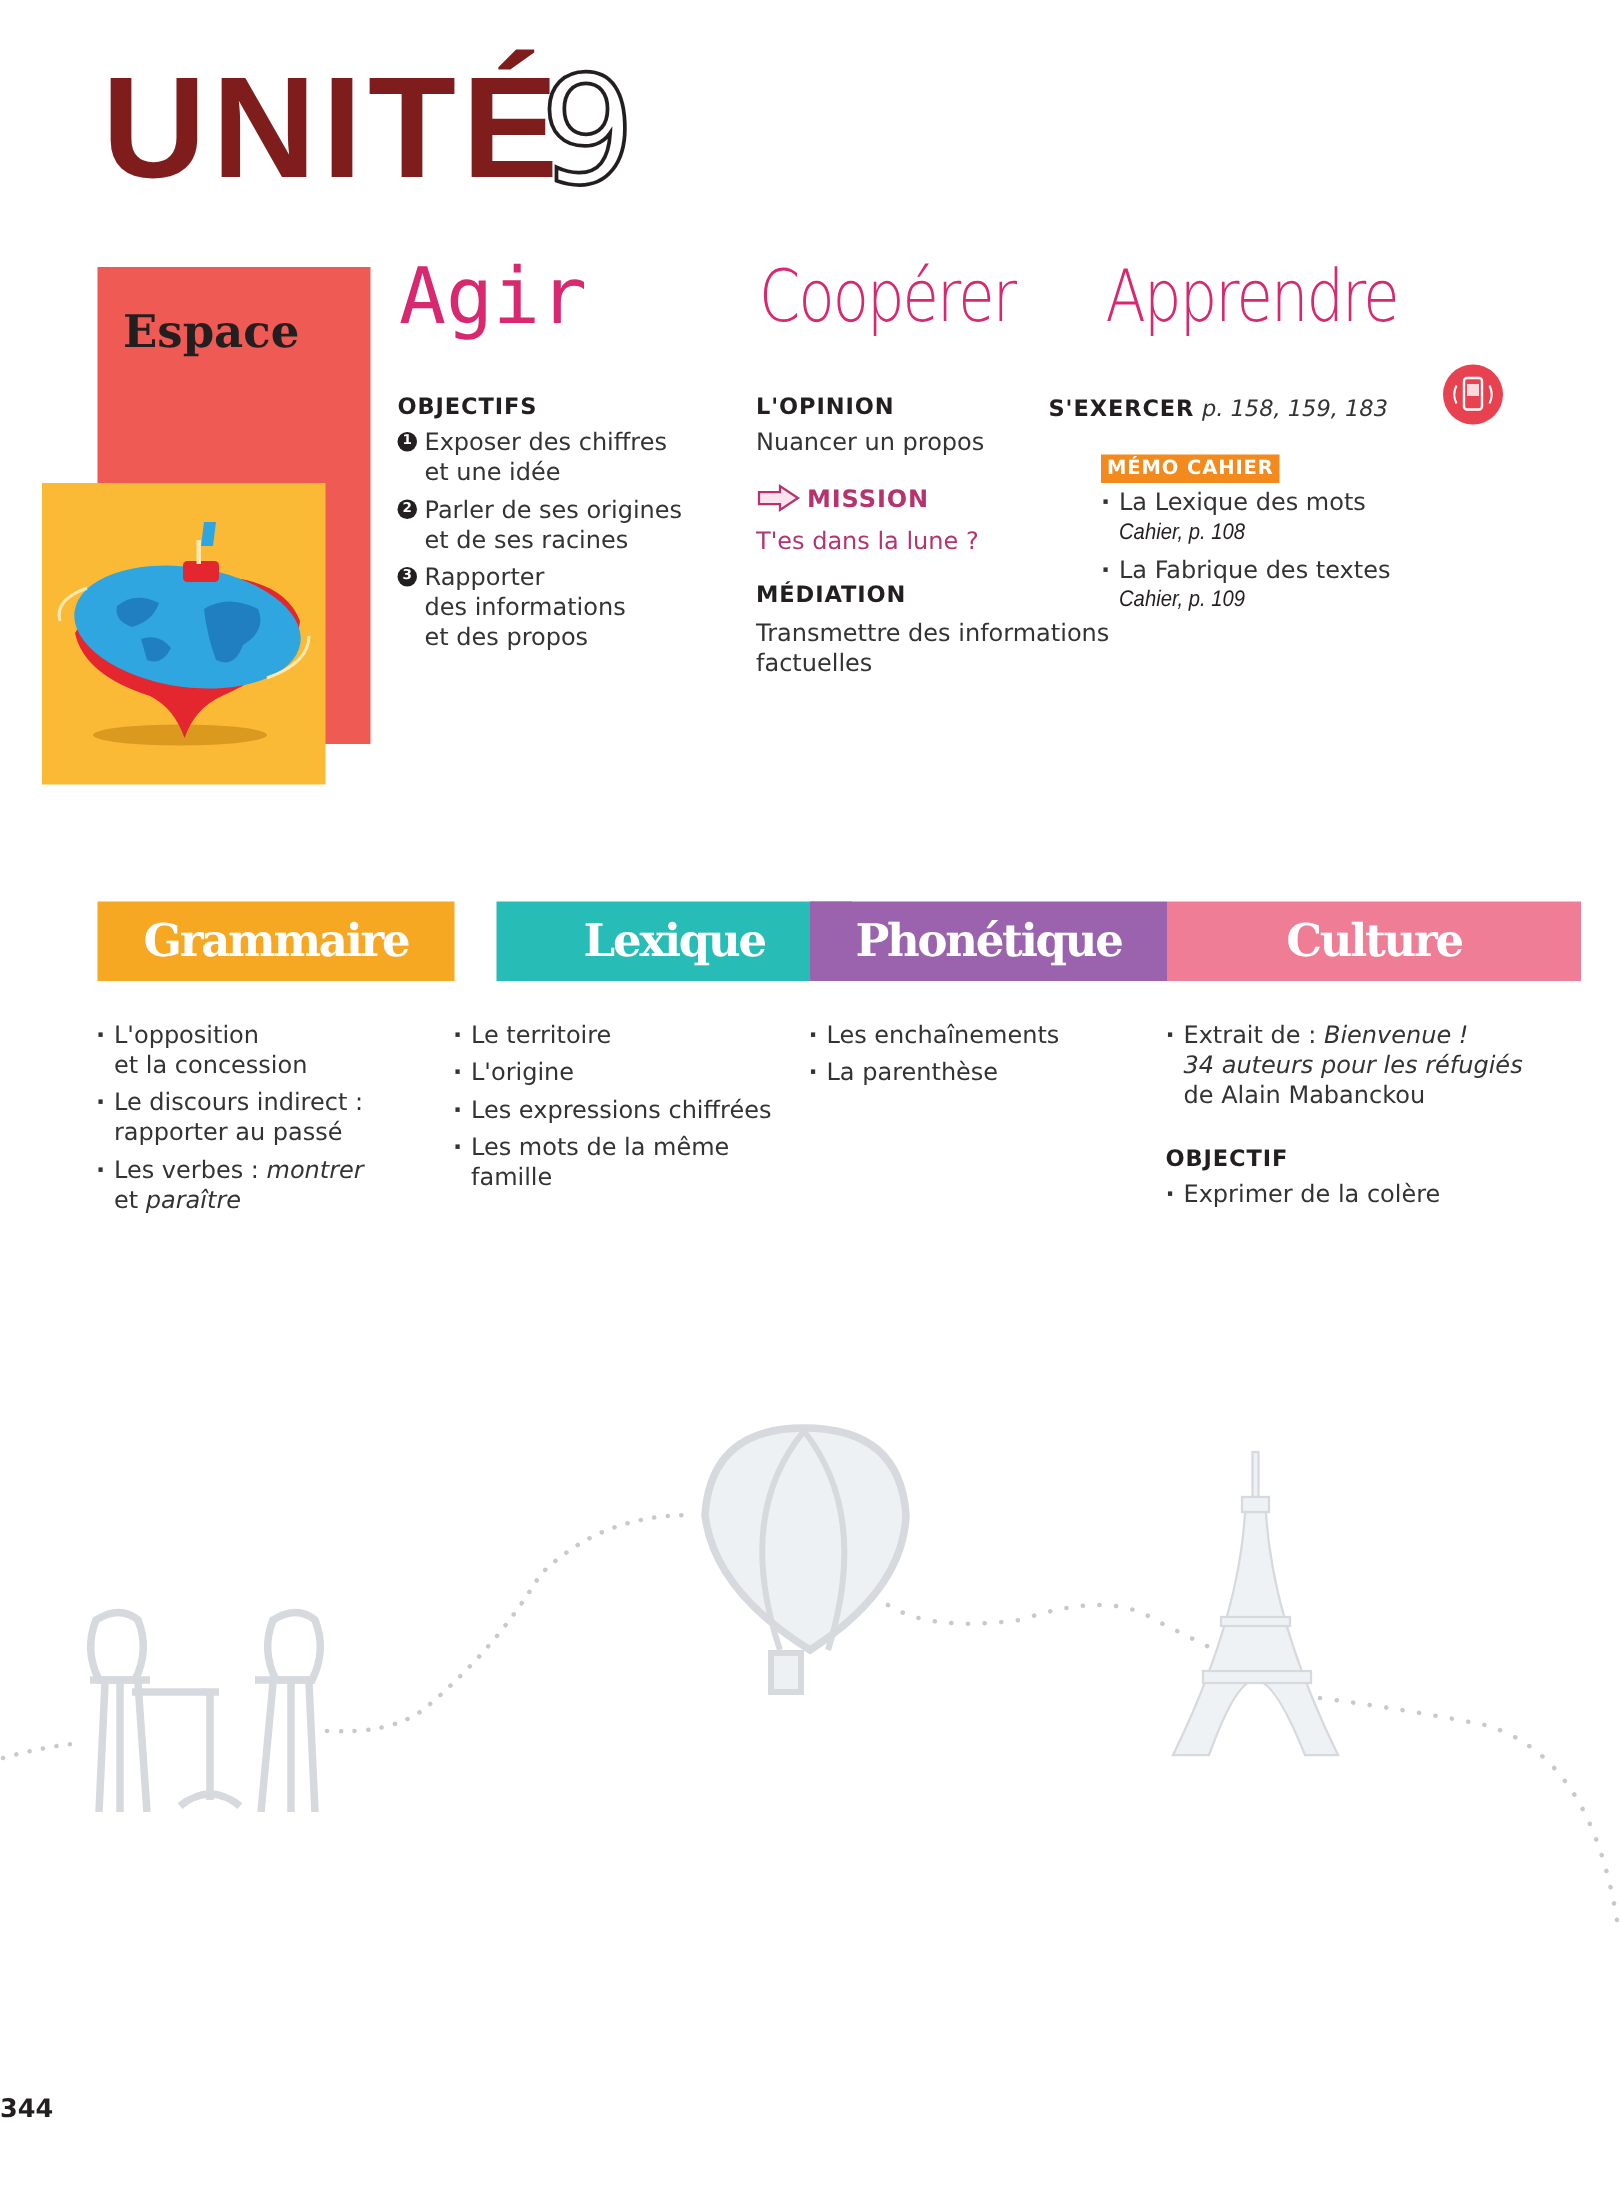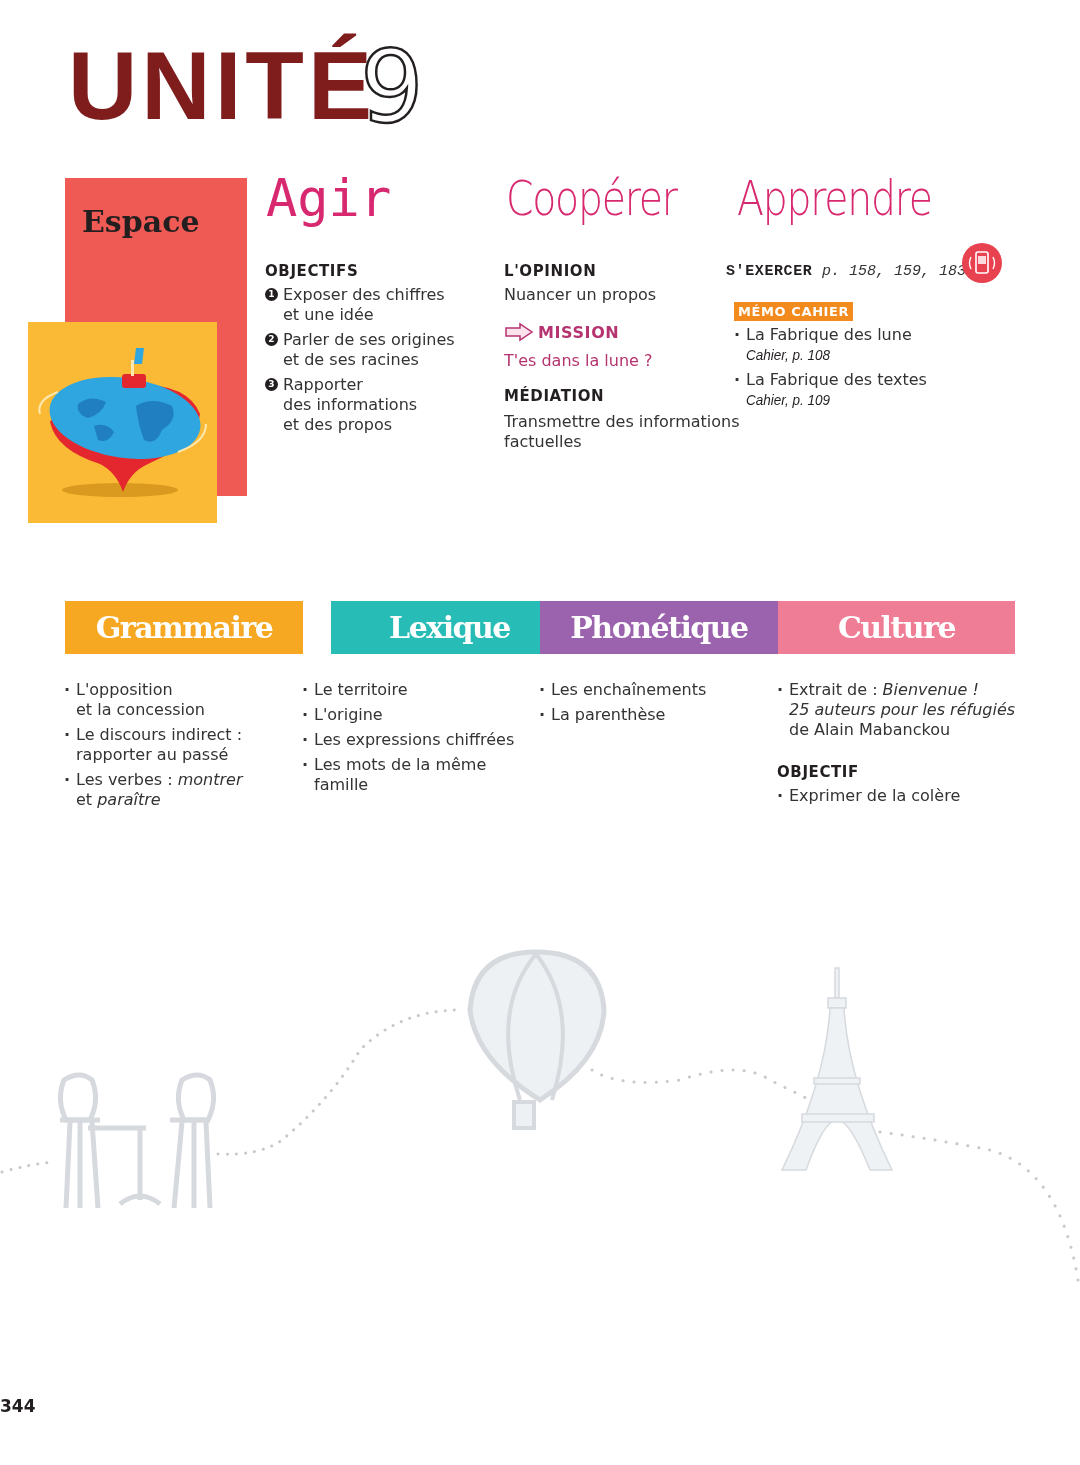--- a/index.html
+++ b/index.html
@@ -99,49 +99,49 @@
   <span class="mission-head">MISSION</span>
 </div>
 <div class="abs mission-txt" style="left:504px; top:351px;">T'es dans la lune ?</div>
 <div class="abs sec-head" style="left:504px; top:387px;">MÉDIATION</div>
 <div class="abs body-txt" style="left:504px; top:412px;">
   <span>Transmettre des informations</span><br>
   <span>factuelles</span>
 </div>
 
 <div class="abs col-title cond" style="left:737px; top:168px;">Apprendre</div>
-<div class="abs" style="left:726px; top:262px; white-space:nowrap;font-family:Liberation Mono, monospace;">
+<div class="abs" style="left:699px; top:262px; white-space:nowrap;">
   <span class="sec-head">S'EXERCER</span>
   <span style="font-style:italic; font-size:15px; color:#333;">p. 158, 159, 183</span>
 </div>
 <div class="abs" style="left:962px; top:243px; width:40px; height:40px; border-radius:50%; background:#e8414f;">
   <svg width="40" height="40" viewBox="0 0 40 40">
     <rect x="14" y="9" width="12" height="21" rx="2" fill="none" stroke="#fff" stroke-width="1.6"></rect>
     <rect x="16" y="13" width="8" height="8" fill="#fff" opacity="0.8"></rect>
     <path d="M9 14 Q6 20 9 26 M31 14 Q34 20 31 26" stroke="#fff" stroke-width="1.4" fill="none"></path>
   </svg>
 </div>
 <div class="abs" style="left:734px; top:301px;">
   <span class="memo-badge">MÉMO CAHIER</span>
 </div>
 <ul class="abs bullets" style="left:734px; top:325px; width:260px;">
   <li>
-    <span>La Fabrique des lune</span>
+    <span>La Lexique des mots</span>
     <span class="ref">Cahier, p. 108</span>
   </li>
   <li>
     <span>La Fabrique des textes</span>
     <span class="ref">Cahier, p. 109</span>
   </li>
 </ul>
 
 <div class="abs band" style="left:65px; width:238px; background:#f7a823;">Grammaire</div>
 <div class="abs band" style="left:303px; width:237px; background:#27bcb5;margin-left:28px;">Lexique</div>
 <div class="abs band" style="left:540px; width:238px; background:#9b63ad;">Phonétique</div>
-<div class="abs band" style="left:778px; width:237px; background:#f07d96;">Culture</div>
+<div class="abs band" style="left:778px; width:276px; background:#f07d96;">Culture</div>
 
 <ul class="abs bullets" style="left:64px; top:680px; width:230px;">
   <li>
     <span>L'opposition</span><br>
     <span>et la concession</span>
   </li>
   <li>
     <span>Le discours indirect :</span><br>
     <span>rapporter au passé</span>
   </li>
@@ -159,21 +159,21 @@
 </ul>
 
 <ul class="abs bullets" style="left:539px; top:680px; width:230px;">
   <li>Les enchaînements</li>
   <li>La parenthèse</li>
 </ul>
 
 <ul class="abs bullets" style="left:777px; top:680px; width:240px;">
   <li>
     <span>Extrait de : </span><i>Bienvenue !</i><br>
-    <i>25 auteurs pour les réfugiés</i><br>
+    <i>34 auteurs pour les réfugiés</i><br>
     <span>de Alain Mabanckou</span>
   </li>
 </ul>
 <div class="abs sec-head" style="left:777px; top:763px;">OBJECTIF</div>
 <ul class="abs bullets" style="left:777px; top:786px; width:240px;">
   <li>Exprimer de la colère</li>
 </ul>
 
 <svg class="abs" style="left:0; top:930px;" width="1080" height="360" viewBox="0 0 1080 360">
 

